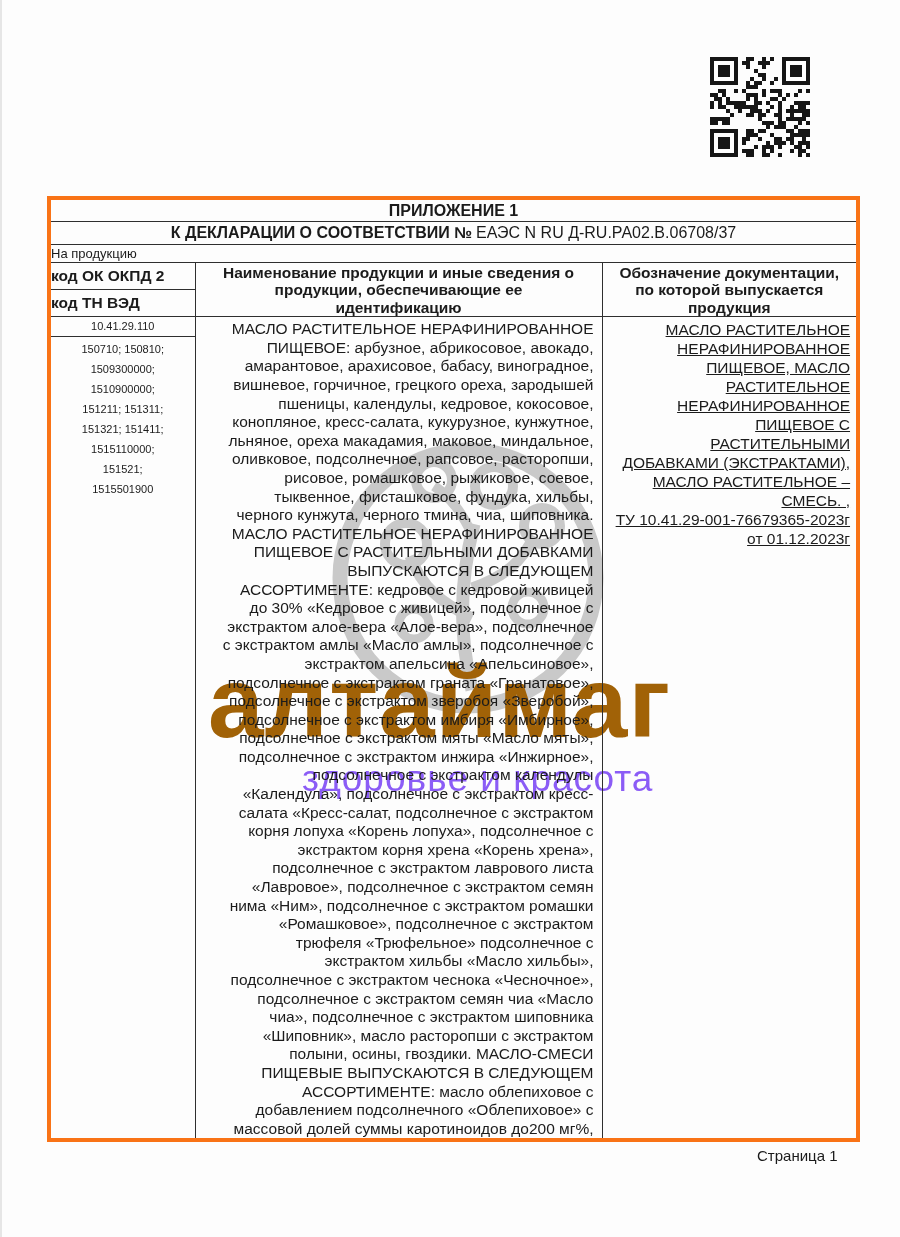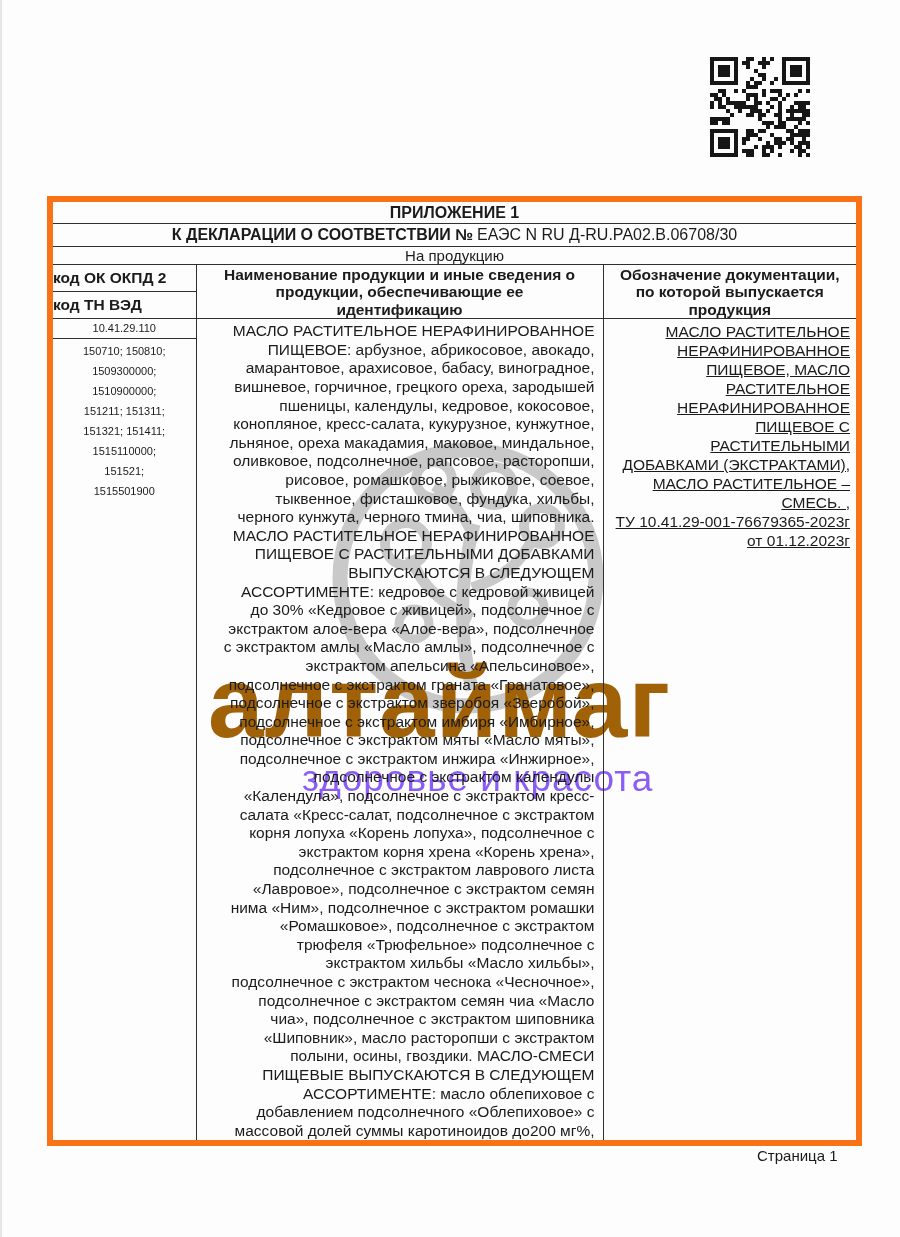--- a/index.html
+++ b/index.html
@@ -41,26 +41,26 @@
   table.doc-table {
     position: absolute; left: 47px; top: 196px; width: 809px;
     border-collapse: collapse; table-layout: fixed;
     z-index: 2; background: transparent;
   }
   .doc-table td {
     border: 1px solid #2f2f2f;
     padding: 0; vertical-align: top;
     background: transparent;
   }
-  .doc-table { border: 6px solid #f97316; }
+  .doc-table { border: 4px solid #f97316; }
 
   td.title-row1 { height: 21px; text-align: center; font-weight: bold; font-size: 16px; line-height: 21px; }
   td.title-row2 { height: 22px; text-align: center; font-size: 16px; line-height: 22px; }
   td.title-row2 .bold-part { font-weight: bold; margin-right: 4px; }
-  td.title-row3 { height: 17px; text-align: center; font-size: 15px; line-height: 17px; }
+  td.title-row3 { height: 17px; text-align: left; font-size: 13px; line-height: 17px; }
 
   td.hdr-col1 { height: 53px; }
   .hdr-col1-top, .hdr-col1-bot {
     height: 26px; line-height: 26px;
     font-weight: bold; font-size: 15.5px;
     padding-left: 0; text-align: left;
   }
   .hdr-col1-top { border-bottom: 1px solid #2f2f2f; }
 
   td.hdr-col2, td.hdr-col3 {
@@ -333,21 +333,21 @@
     <col style="width:256px">
   </colgroup>
   <tbody>
     <tr>
       <td class="title-row1" colspan="3">
         <span>ПРИЛОЖЕНИЕ 1</span>
       </td>
     </tr>
     <tr>
       <td class="title-row2" colspan="3">
-        <span class="bold-part">К ДЕКЛАРАЦИИ О СООТВЕТСТВИИ №</span><span>ЕАЭС N RU Д-RU.РА02.В.06708/30</span>
+        <span class="bold-part">К ДЕКЛАРАЦИИ О СООТВЕТСТВИИ №</span><span>ЕАЭС N RU Д-RU.РА02.В.06708/37</span>
       </td>
     </tr>
     <tr>
       <td class="title-row3" colspan="3">
         <span>На продукцию</span>
       </td>
     </tr>
     <tr>
       <td class="hdr-col1">
         <div class="hdr-col1-top">код ОК ОКПД 2</div>

